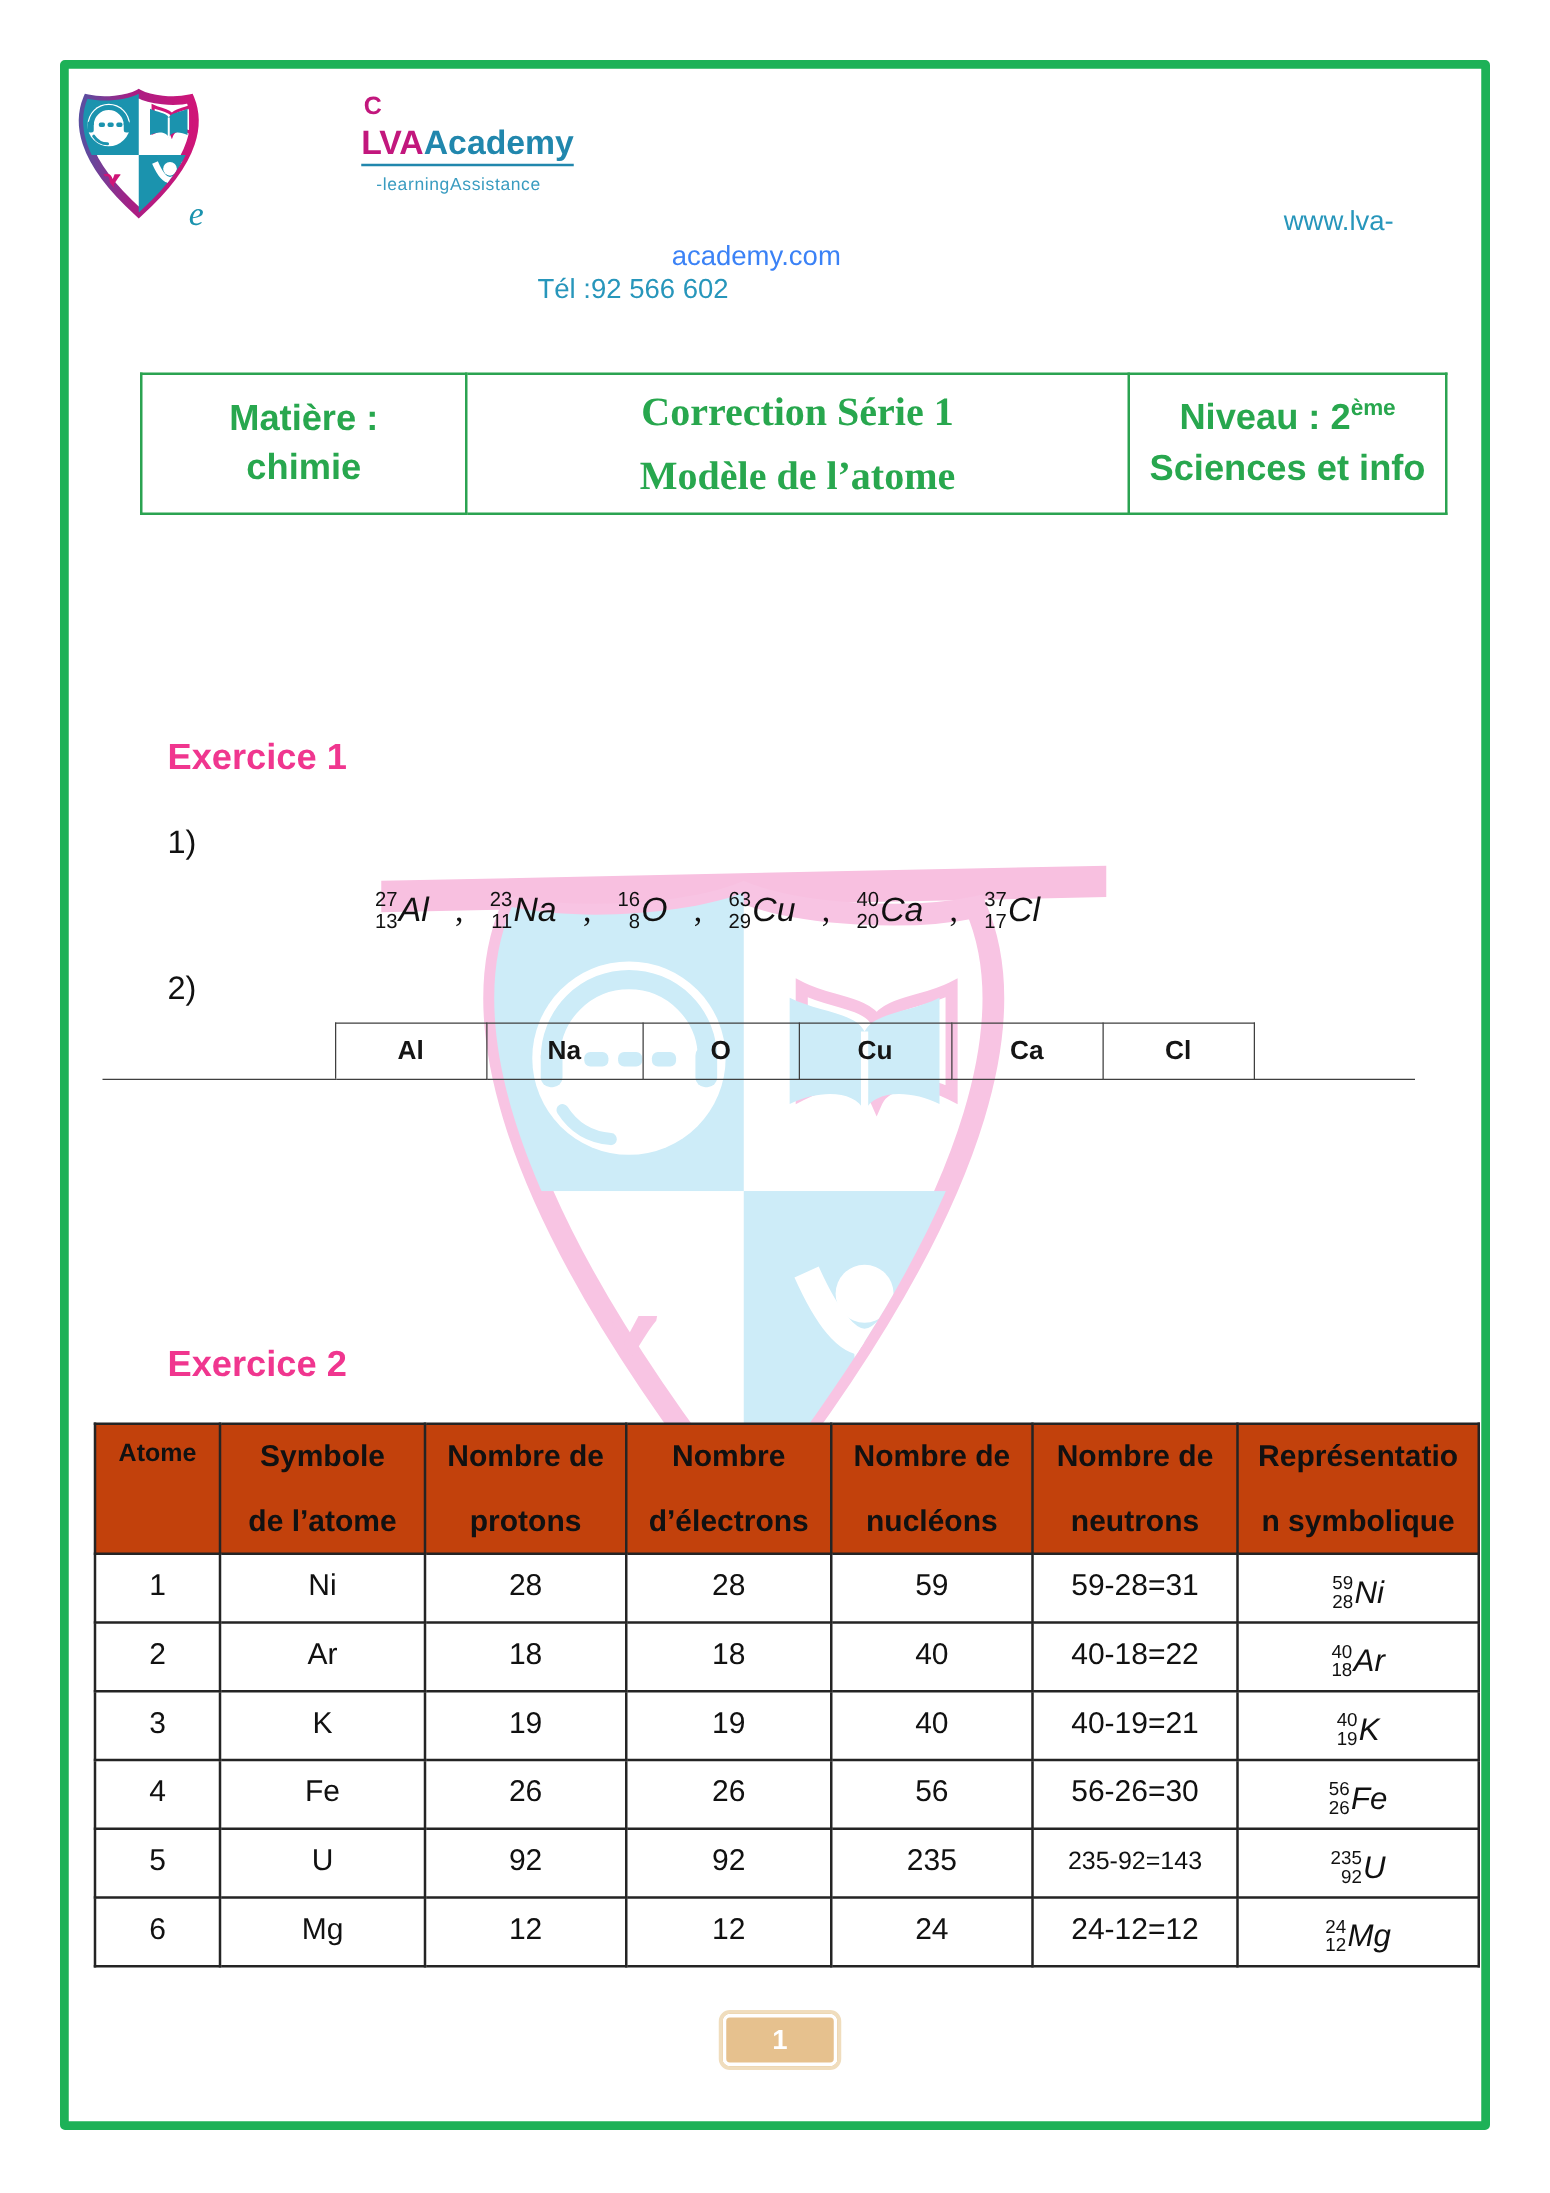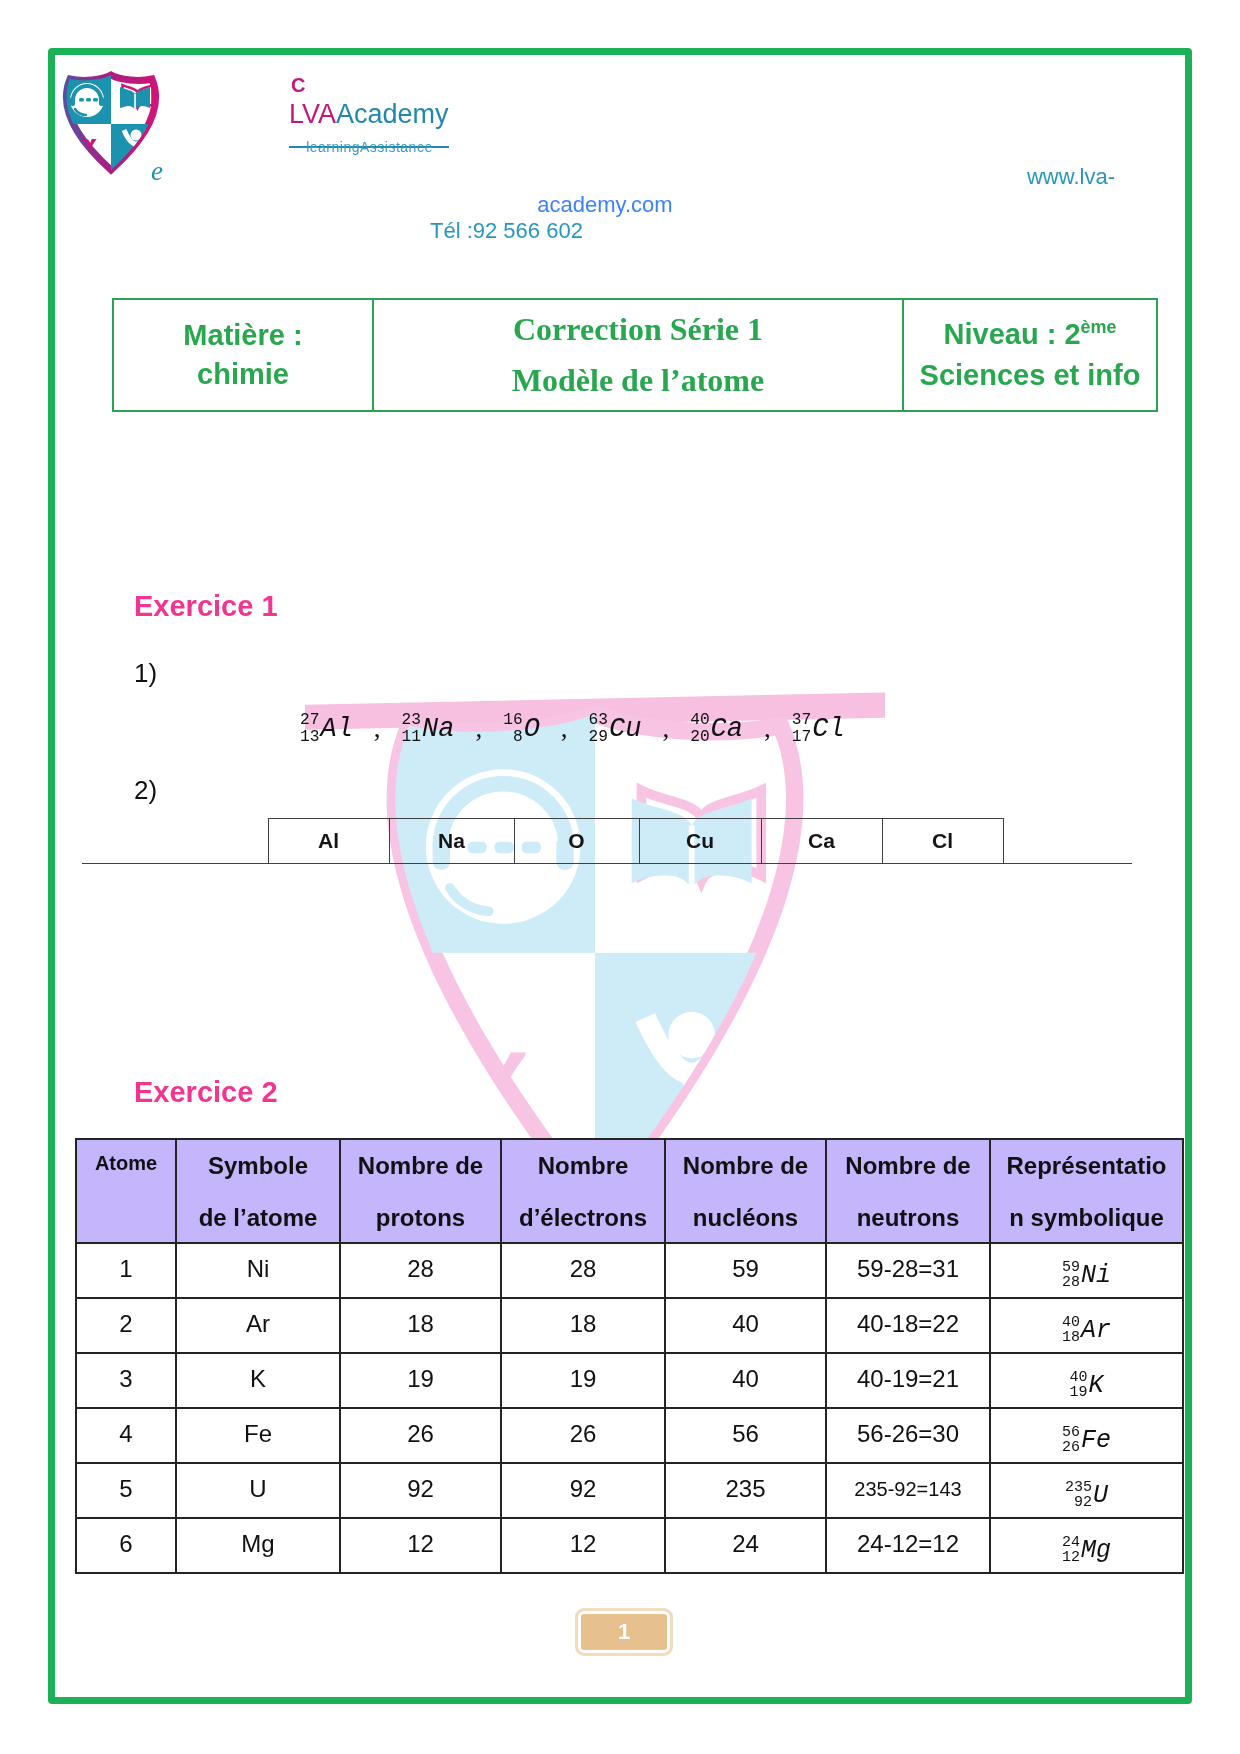--- a/index.html
+++ b/index.html
@@ -5,21 +5,21 @@
   html,body{margin:0;padding:0;}
   body{width:1240px;height:1754px;background:#ffffff;position:relative;
        font-family:"Liberation Sans",sans-serif;color:#1a1a1a;overflow:hidden;}
   .abs{position:absolute;}
 
   
   .frame{left:48px;top:48px;width:1130px;height:1642px;border:7px solid #1db157;border-radius:4px;z-index:5;pointer-events:none;}
 
   
   .brand-c{left:291px;top:74px;font-size:20px;font-weight:bold;color:#c2177d;z-index:2;}
-  .brand-line{left:289px;top:99px;font-size:27px;font-weight:normal;z-index:2;border-bottom:2px solid #2187ad;padding-bottom:16px;}
+  .brand-line{left:289px;top:99px;font-size:27px;font-weight:bold;z-index:2;border-bottom:2px solid #2187ad;padding-bottom:1px;}
   .brand-line .lva{color:#c2177d;}
   .brand-line .aca{color:#2187ad;}
   .tagline{left:301px;top:139px;font-size:14px;color:#3a9cc0;letter-spacing:.5px;z-index:2;}
 
   .url1{left:700px;top:164px;width:415px;text-align:right;font-size:22px;color:#2796bb;z-index:2;}
   .url2{left:430px;top:192px;width:350px;text-align:center;font-size:22px;color:#3b82f6;z-index:2;}
   .tel {left:430px;top:218px;width:350px;text-align:left;font-size:22px;color:#2796bb;z-index:2;}
 
   
   .htable{left:112px;top:298px;border-collapse:collapse;z-index:2;color:#28a74e;}
@@ -28,21 +28,21 @@
   .htable .c2{width:526px;font-family:"Liberation Serif",serif;font-size:32px;font-weight:bold;line-height:1.6;border-radius:21px;}
   .htable .c3{width:250px;font-size:29px;font-weight:bold;line-height:1.4;}
   .htable td{height:108px;}
   .htable sup{font-size:0.62em;}
 
   
   .ex-title{font-size:29px;font-weight:bold;color:#f0368f;z-index:2;}
   .item{font-size:26px;color:#111;z-index:2;}
 
   
-  .nuclide{display:inline-flex;align-items:center;font-family:Liberation Mono, monospace;}
+  .nuclide{display:inline-flex;align-items:center;font-family:Liberation Sans, sans-serif;}
   .nuclide .stk{display:inline-flex;flex-direction:column;align-items:flex-end;font-size:0.60em;line-height:1.02;font-style:normal;}
   .nuclide .el{font-style:italic;padding-left:1px;}
 
   .iso-row{left:300px;top:712px;display:flex;align-items:center;font-size:27px;z-index:2;color:#111;}
   .iso-row .comma{margin:0 21px;font-family:"Liberation Serif",serif;}
 
   
   .t1{left:82px;top:818px;border-collapse:collapse;font-size:21px;color:#151515;z-index:2;background:transparent;}
   .t1 td{border:1.5px solid #3f3f3f;text-align:center;vertical-align:middle;padding:0 3px;}
   .t1 td.nb{border-top:none;border-left:none;border-right:none;}
@@ -51,21 +51,21 @@
   .t1 tr.r2 td{height:48px;}
   .t1 tr.r3 td{height:92px;vertical-align:top;padding-top:6px;}
   .t1 .lbl3{line-height:2.15;}
   .mathit{font-family:"Liberation Serif",serif;font-style:italic;}
   .mnote{font-family:"Liberation Serif",serif;font-style:italic;font-size:21px;}
   .mnote sub{font-size:0.72em;}
 
   
   .t2{left:75px;top:1138px;border-collapse:collapse;font-size:24px;color:#111;z-index:2;}
   .t2 th,.t2 td{border:2px solid #242424;text-align:center;}
-  .t2 th{background:#c4b5fd;font-weight:bold;vertical-align:top;padding:12px 2px 10px;height:104px;box-sizing:border-box;}
+  .t2 th{background:#c2410c;font-weight:bold;vertical-align:top;padding:12px 2px 10px;height:104px;box-sizing:border-box;}
   .t2 th .h2{margin-top:24px;}
   .t2 th.small{font-size:20px;}
   .t2 td{height:55px;vertical-align:middle;padding-bottom:4px;box-sizing:border-box;}
   .t2 td.rep{font-size:25px;}
   .t2 td.sm{font-size:20px;}
 
   
   .pagenum{left:575px;top:1608px;width:92px;height:42px;background:#e6c18e;border:3px solid #f0ddbd;
            border-radius:9px;box-shadow:inset 0 0 0 3px #ffffff;z-index:2;
            display:flex;align-items:center;justify-content:center;color:#ffffff;font-size:22px;font-weight:bold;}

